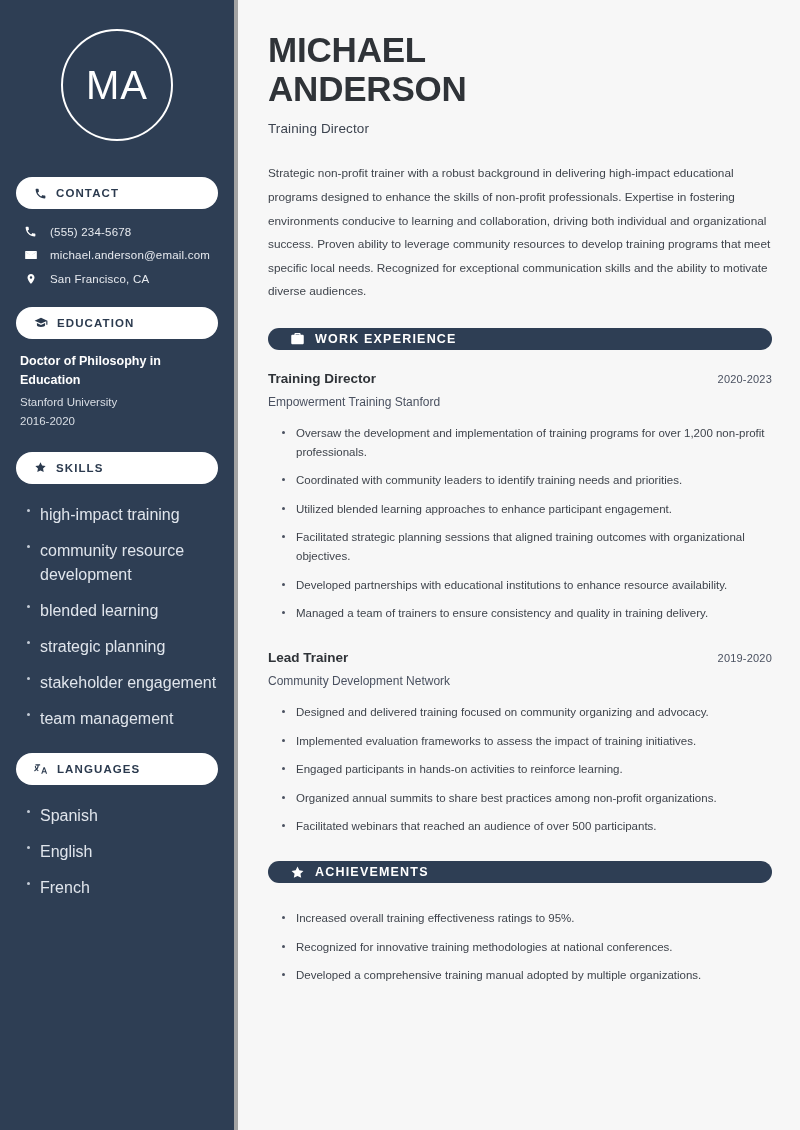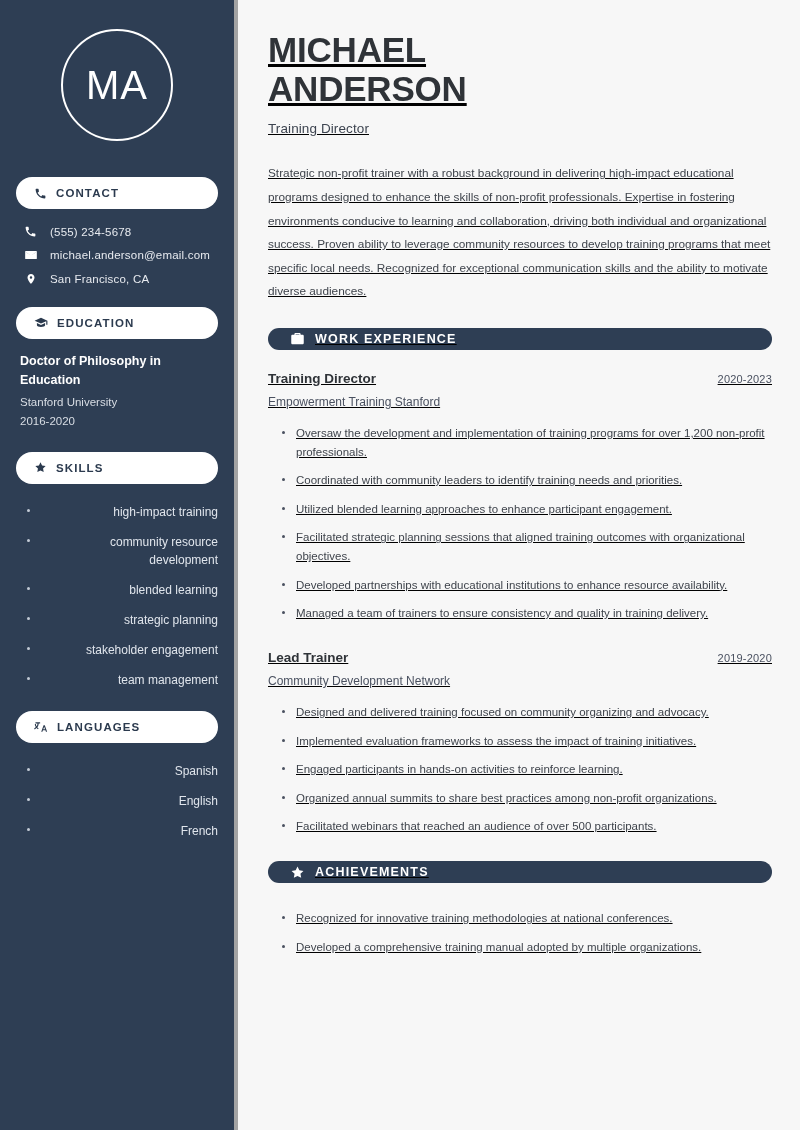--- a/index.html
+++ b/index.html
@@ -105,43 +105,41 @@
   .edu-years {
     color: #d8dde4;
     font-size: 11.5px;
     line-height: 1.7;
   }
 
   
   .side-list { list-style: none; padding: 2px 0 0 10px; }
   .side-list li {
     color: #e0e5ec;
-    font-size: 12px;
+    font-size: 16px;
     line-height: 1.5;
     padding: 6px 0 6px 14px;
     position: relative;
-    text-align: right;
   }
   .side-list li::before {
     content: "";
     position: absolute;
     left: 1px;
     top: 12px;
     width: 3px;
     height: 3px;
     border-radius: 50%;
     background: #c3cbd6;
   }
 
   
   .main {
     flex: 1;
     padding: 30px 28px 0 30px;
     background: #f7f7f7;
-    text-decoration: underline;
   }
 
   .name {
     color: #2f3338;
     font-size: 35px;
     font-weight: bold;
     line-height: 1.12;
     letter-spacing: -0.2px;
   }
   .job-title-top {
@@ -386,18 +384,19 @@
     <div class="sec-pill">
       <span class="ico">
         <svg width="15" height="15" viewBox="0 0 24 24" fill="#ffffff">
           <path d="M12 2.5l2.9 6 6.6.9-4.8 4.6 1.2 6.5L12 17.4 6.1 20.5l1.2-6.5-4.8-4.6 6.6-.9z"></path>
         </svg>
       </span>
       <span class="sec-label">ACHIEVEMENTS</span>
     </div>
 
     <ul class="main-list">
+      <li>Increased overall training effectiveness ratings to 95%.</li>
       <li>Recognized for innovative training methodologies at national conferences.</li>
       <li>Developed a comprehensive training manual adopted by multiple organizations.</li>
     </ul>
 
   </main>
 </div>
 
 </body></html>

